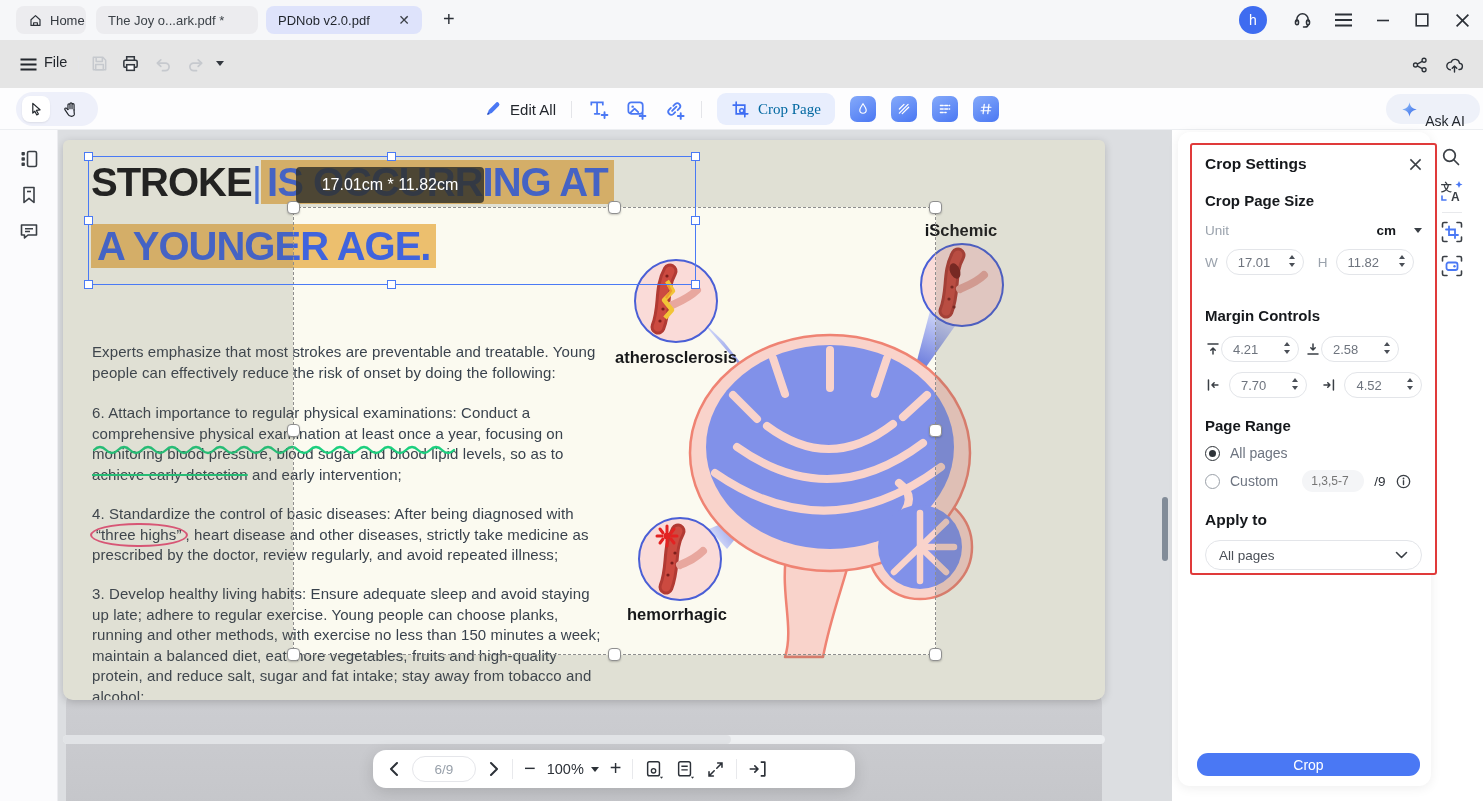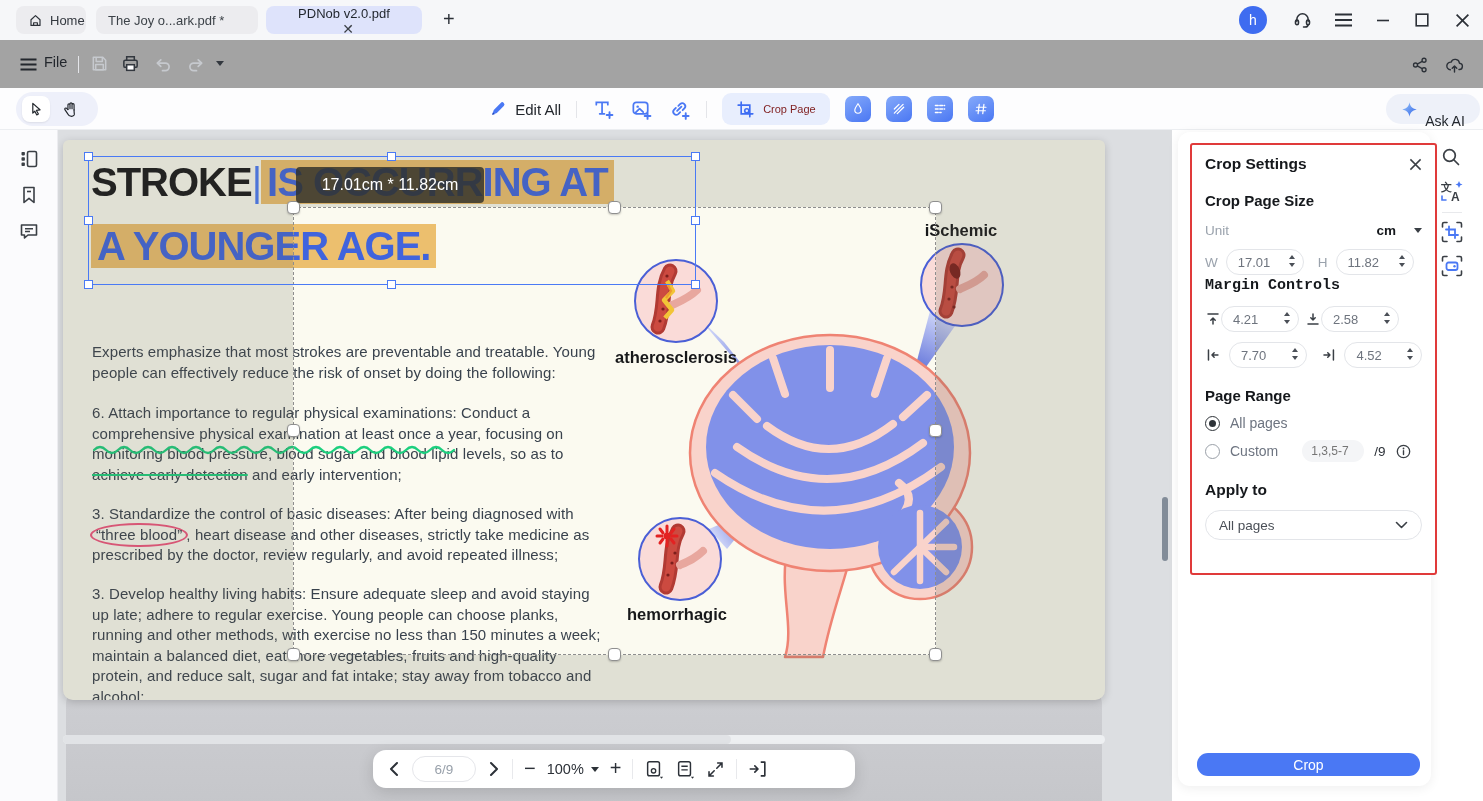--- a/index.html
+++ b/index.html
@@ -6,25 +6,25 @@
   html,body { width:1483px; height:801px; overflow:hidden;
     font-family:"Liberation Sans", sans-serif; background:#f6f7f9; }
   .abs { position:absolute; }
   svg { display:block; }
 
   
   #titlebar { position:absolute; left:0; top:0; width:1483px; height:40px; background:#f6f7f9; }
   .ttab { position:absolute; top:6px; height:28px; border-radius:8px; display:flex; align-items:center;
           font-size:13px; color:#33383f; padding:0 12px; cursor:default; }
   .ttab.gray { background:#ececef; }
-  .ttab.active { background:#dee3fb; color:#1f242b;flex-direction:column; }
+  .ttab.active { background:#dee3fb; color:#1f242b; }
   .winbtn { position:absolute; top:0; width:34px; height:40px; display:flex; align-items:center; justify-content:center; color:#2c3138; }
 
   
-  #menubar { position:absolute; left:0; top:40px; width:1483px; height:48px; background:#a3a3a3; }
+  #menubar { position:absolute; left:0; top:40px; width:1483px; height:48px; background:#e5e5e5; }
   #toolbar { position:absolute; left:0; top:88px; width:1483px; height:42px; background:#fdfdfe; border-bottom:1px solid #eceef1; }
   .navrow { position:absolute; left:0; top:52px; width:100%; display:flex; justify-content:center; gap:27px;
             font-size:14.5px; color:#23272d; }
   .navitem { padding:3px 7px; border-radius:6px; }
   .navitem.active { background:#e8edfd; color:#4a78f4; }
   .vdiv { width:1px; height:17px; background:#e4e5e9; }
   .bluesq { width:26px; height:26px; border-radius:7px; background:linear-gradient(150deg,#85aafa,#4a77f3);
             display:flex; align-items:center; justify-content:center; }
   .ctr-tools { position:absolute; left:0; top:0; width:100%; height:42px; display:flex; align-items:center; justify-content:center; gap:15px; }
 
@@ -249,21 +249,21 @@
         <path d="M18.5 15.8 v6 M15.5 18.8 h6" stroke-width="2"></path>
       </svg>
     </div>
     <div class="vdiv"></div>
     <div class="row" style="height:32px; background:#e8eefd; border-radius:9px; padding:0 14px; gap:8px;">
       <svg width="19" height="19" viewBox="0 0 22 22" fill="none" stroke="#3f6ef3" stroke-width="1.9" stroke-linecap="round">
         <path d="M6 2.5 V16 H19.5 M2.5 6 H16 V19.5"></path>
           <circle cx="12.5" cy="12.5" r="2.4"></circle>
           <path d="M14.4 14.4 l1.8 1.8"></path>
       </svg>
-      <span style="font-size:11px; color:#7f1d1d;">Crop Page</span>
+      <span style="font-size:15px; color:#0369a1;font-family:Liberation Serif, serif;">Crop Page</span>
     </div>
     <div class="bluesq">
       <svg width="14" height="14" viewBox="0 0 24 24">
           <path d="M12 3 C9 7.5 6.5 10.5 6.5 13.8 a5.5 5.5 0 0 0 11 0 C17.5 10.5 15 7.5 12 3 Z" fill="none" stroke="#fff" stroke-width="2"></path>
         </svg>
     </div>
     <div class="bluesq">
       <svg width="14" height="14" viewBox="0 0 24 24">
           <path d="M4 12 L12 4 M4 19 L19 4 M9 20 L20 9" stroke="#fff" stroke-width="2.2" stroke-linecap="round"></path>
         </svg>
@@ -327,21 +327,21 @@
     </div>
     <div class="abs doctitle" style="left:28px; top:84px;">
       <span class="hl">A YOUNGER AGE.</span>
     </div>
 
     <p class="bodytext" style="left:29px; top:158px;">Experts emphasize that most strokes are preventable and treatable. Young people can effectively reduce the risk of onset by doing the following:</p>
     <p class="bodytext" style="left:29px; top:219px;"><span>6. Attach importance to regular physical examinations: Conduct a comprehensive physical examination at least once a year, focusing on monitoring blood pressure, blood sugar and blood lipid levels, so as to </span><span class="struck">achieve early detection</span><span> and early intervention;</span></p>
     <svg class="abs" style="left:30px; top:303px;" width="372" height="12" viewBox="0 0 372 12">
       <path d="M1 7 q6 -6 12 0 t12 0 t12 0 t12 0 t12 0 t12 0 t12 0 t12 0 t12 0 t12 0 t12 0 t12 0 t12 0 t12 0 t12 0 t12 0 t12 0 t12 0 t12 0 t12 0 t12 0 t12 0 t12 0 t12 0 t12 0 t12 0 t12 0 t12 0 t12 0 t12 0" fill="none" stroke="#1ccf7e" stroke-width="2.3" stroke-linecap="round"></path>
     </svg>
-    <p class="bodytext" style="left:29px; top:320px;"><span>3. Standardize the control of basic diseases: After being diagnosed with </span><span class="redcircle">“three blood”</span><span>, heart disease and other diseases, strictly take medicine as prescribed by the doctor, review regularly, and avoid repeated illness;</span></p>
+    <p class="bodytext" style="left:29px; top:320px;"><span>4. Standardize the control of basic diseases: After being diagnosed with </span><span class="redcircle">“three highs”</span><span>, heart disease and other diseases, strictly take medicine as prescribed by the doctor, review regularly, and avoid repeated illness;</span></p>
     <p class="bodytext" style="left:29px; top:400px;">3. Develop healthy living habits: Ensure adequate sleep and avoid staying up late; adhere to regular exercise. Young people can choose planks, running and other methods, with exercise no less than 150 minutes a week; maintain a balanced diet, eat more vegetables, fruits and high-quality protein, and reduce salt, sugar and fat intake; stay away from tobacco and alcohol;</p>
 
     <svg class="abs" style="left:540px; top:55px;" width="470" height="485" viewBox="0 0 470 485">
       <defs>
         <linearGradient id="wg1" gradientUnits="userSpaceOnUse" x1="108" y1="134" x2="175" y2="215">
           <stop offset="0" stop-color="#ccd3f7"></stop>
             <stop offset="1" stop-color="#3a50cf"></stop>
         </linearGradient>
         <linearGradient id="wg2" gradientUnits="userSpaceOnUse" x1="340" y1="123" x2="306" y2="196">
           <stop offset="0" stop-color="#ccd3f7"></stop>
@@ -534,21 +534,21 @@
         <span class="graylbl" style="margin-left:6px;">H</span>
         <div class="num-pill">
           <input readonly="" value="11.82" style="">
           <span class="stepper">
               <span class="st-up"></span>
               <span class="st-dn"></span>
             </span>
         </div>
       </div>
 
-      <div class="sect" style="margin-top:2px;font-family:Liberation Mono, monospace;">Margin Controls</div>
+      <div class="sect" style="margin-top:32px;">Margin Controls</div>
 
       <div class="row" style="margin-top:12px; gap:0;">
         <svg width="16" height="16" viewBox="0 0 16 16">
             <path d="M3 3 h10 M8 13 V7 M5.8 9.2 L8 7 L10.2 9.2" fill="none" stroke="#3a3f45" stroke-width="1.5" stroke-linecap="round" stroke-linejoin="round"></path>
           </svg>
         <div class="num-pill">
           <input readonly="" value="4.21" style="">
           <span class="stepper">
               <span class="st-up"></span>
               <span class="st-dn"></span>

